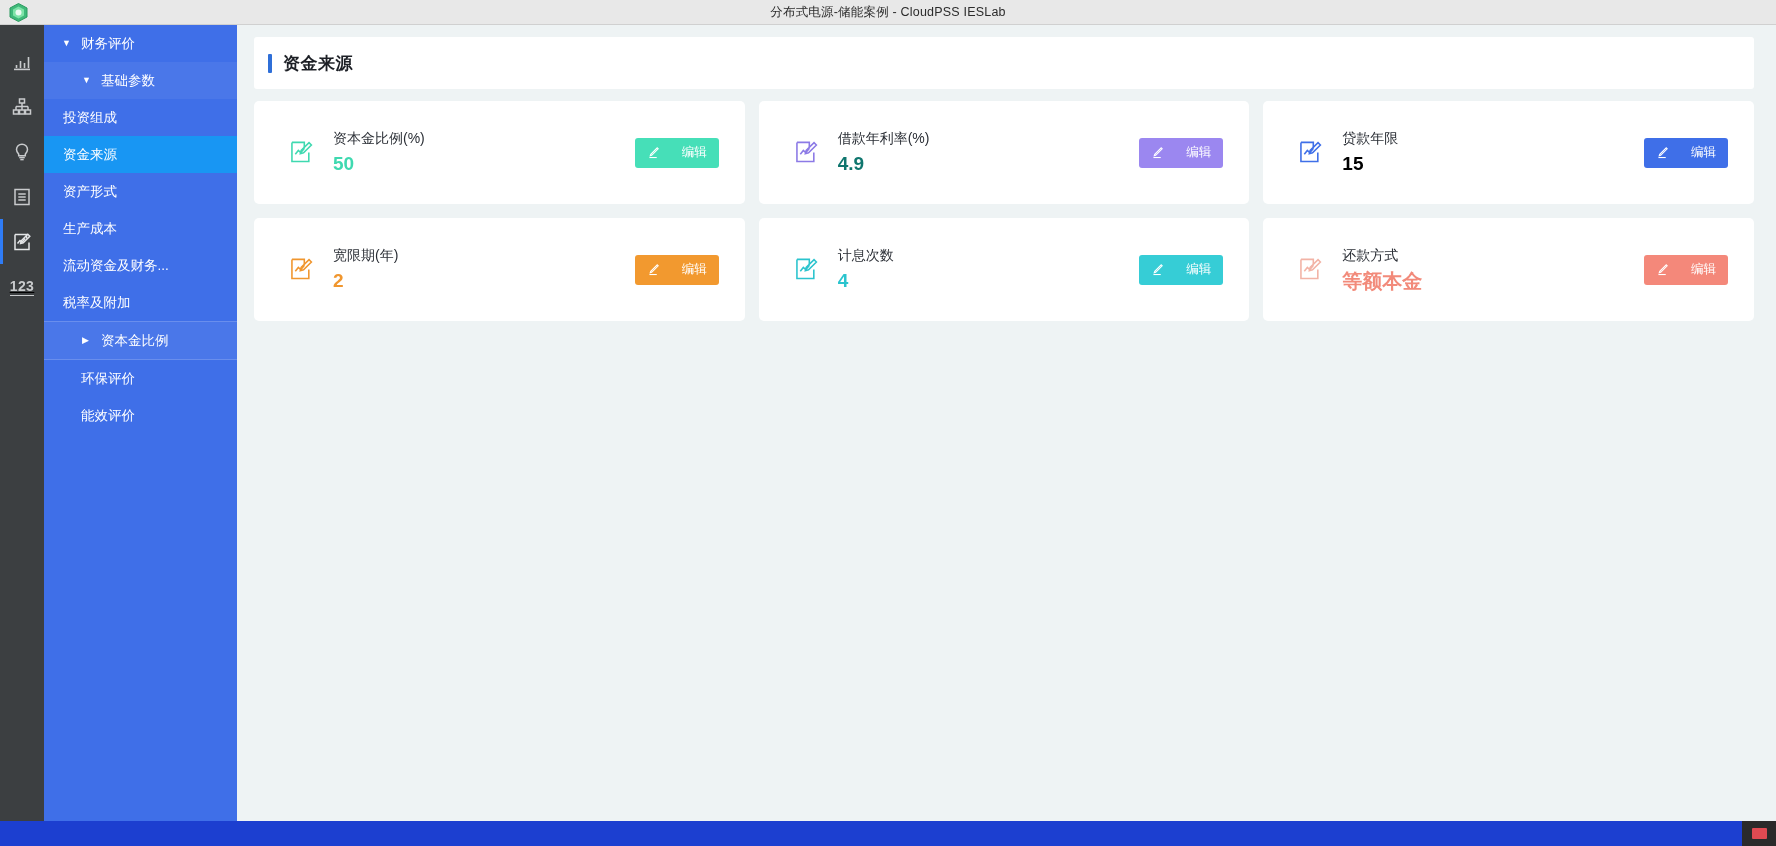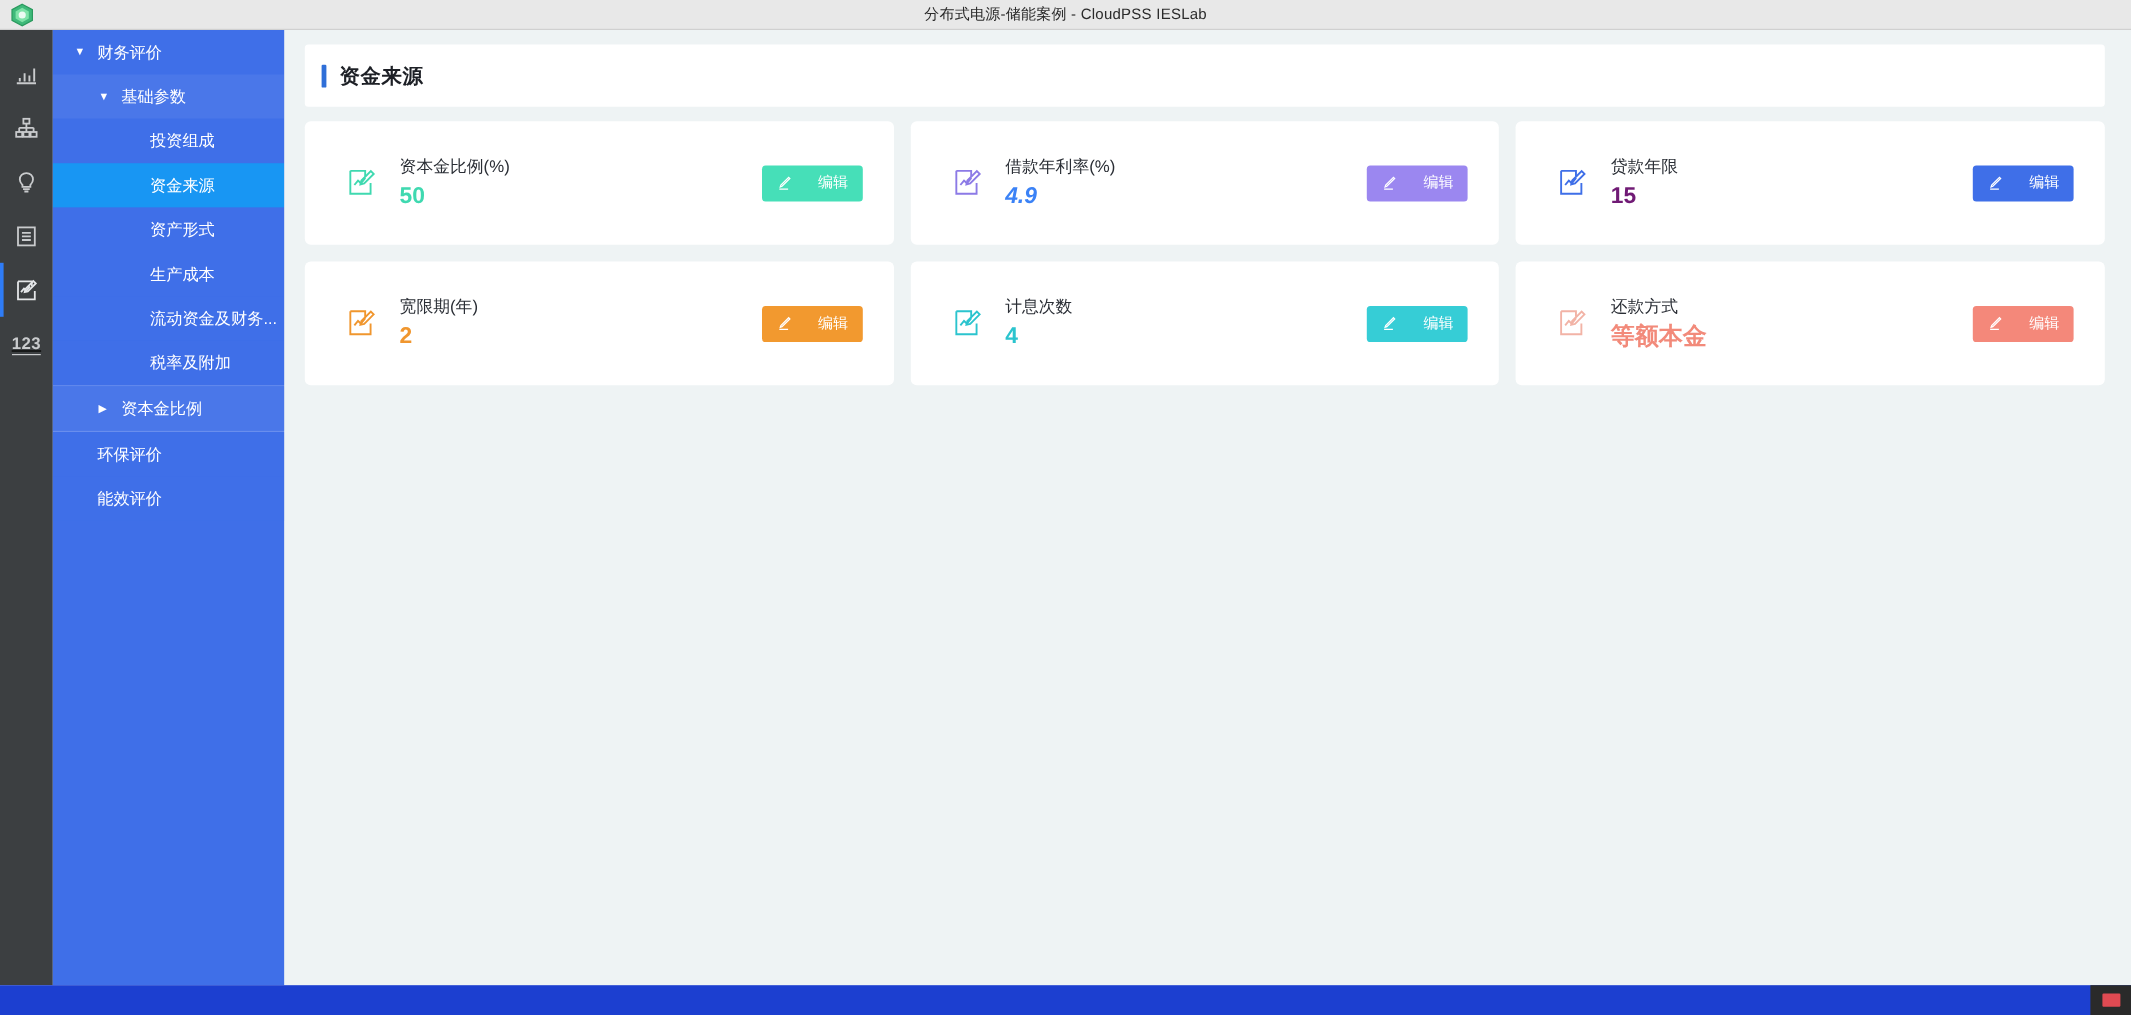--- a/index.html
+++ b/index.html
@@ -104,21 +104,21 @@
     align-items: center;
     color: #ffffff;
     font-size: 13.5px;
     cursor: pointer;
     box-sizing: border-box;
     white-space: nowrap;
     overflow: hidden;
   }
   .menu-item.lvl0 { padding-left: 18px; background: #3f6fe8; }
   .menu-item.lvl1 { padding-left: 38px; background: #4a77e9; }
-  .menu-item.lvl2 { padding-left: 62px; background: #3f6fe8; }
+  .menu-item.lvl2 { background: #3f6fe8; }
   .menu-item.selected { background: #1896f3; }
   .menu-item .caret {
     width: 13px;
     margin-right: 6px;
     font-size: 9px;
     line-height: 1;
     color: #ffffff;
     flex: 0 0 auto;
   }
   .menu-item .caret.spacer { visibility: hidden; }
@@ -441,21 +441,21 @@
           <svg width="27" height="27" viewBox="0 0 24 24">
             <g fill="none" stroke="#8c7ae6" stroke-width="1.4">
               <path d="M3.5 3h11v4M3.5 3v17h15v-8"></path>
               <polyline points="6.5,13.5 9.2,10.2 11.4,12.2 14.6,8.2"></polyline>
               <path d="M20.8 5.3l-2.1-2.1-7 7-0.7 2.8 2.8-0.7z"></path>
             </g>
           </svg>
         </span>
         <span class="card-texts">
           <span class="card-label">借款年利率(%)</span>
-          <span class="card-value" style="color: #3b82f6; font-style: italic;">4.9</span>
+          <span class="card-value" style="color: #0f766e;">4.9</span>
         </span>
         <button class="edit-btn" style="background: rgb(155, 135, 240);">
           <span>
             <svg width="13" height="13" viewBox="0 0 16 16">
               <g fill="none" stroke="#ffffff" stroke-width="1.3">
                 <path d="M12.6 2.2l1.2 1.2-8 8-1.8 0.6 0.6-1.8z"></path>
                 <line x1="3" y1="14.2" x2="12" y2="14.2"></line>
               </g>
             </svg>
           </span>
@@ -468,21 +468,21 @@
           <svg width="27" height="27" viewBox="0 0 24 24">
             <g fill="none" stroke="#3f6fe8" stroke-width="1.4">
               <path d="M3.5 3h11v4M3.5 3v17h15v-8"></path>
               <polyline points="6.5,13.5 9.2,10.2 11.4,12.2 14.6,8.2"></polyline>
               <path d="M20.8 5.3l-2.1-2.1-7 7-0.7 2.8 2.8-0.7z"></path>
             </g>
           </svg>
         </span>
         <span class="card-texts">
           <span class="card-label">贷款年限</span>
-          <span class="card-value" style="color: #701a75;">15</span>
+          <span class="card-value" style="color: #000000;">15</span>
         </span>
         <button class="edit-btn" style="background: rgb(63, 111, 232);">
           <span>
             <svg width="13" height="13" viewBox="0 0 16 16">
               <g fill="none" stroke="#ffffff" stroke-width="1.3">
                 <path d="M12.6 2.2l1.2 1.2-8 8-1.8 0.6 0.6-1.8z"></path>
                 <line x1="3" y1="14.2" x2="12" y2="14.2"></line>
               </g>
             </svg>
           </span>

